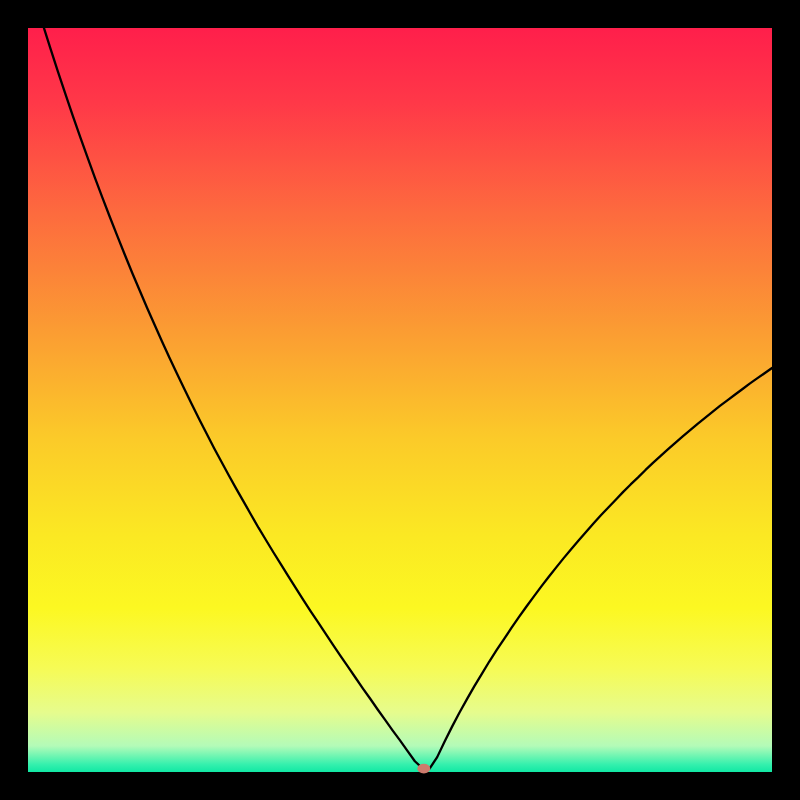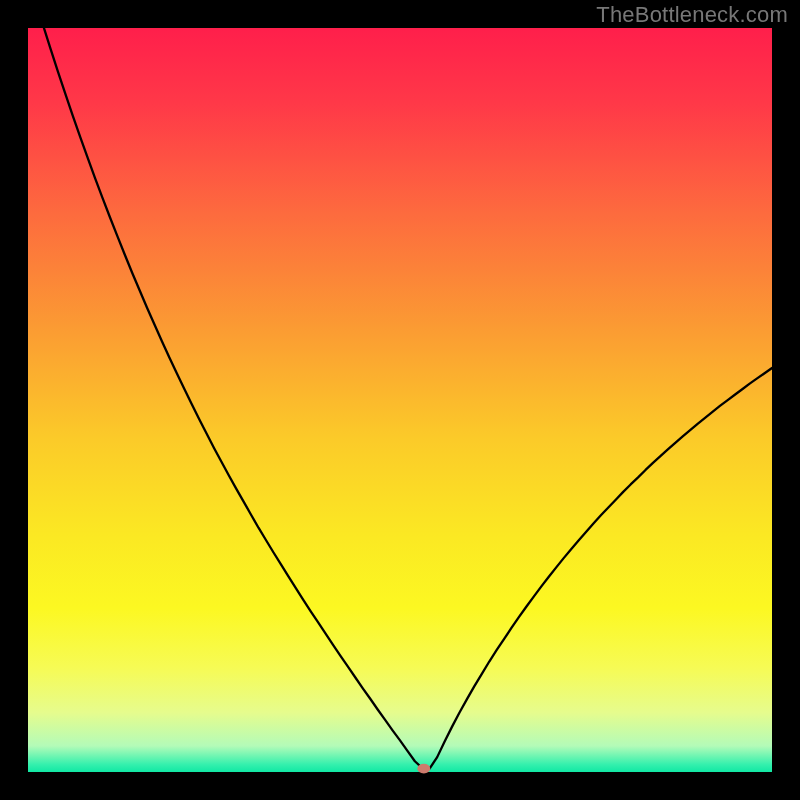--- a/index.html
+++ b/index.html
@@ -27,21 +27,20 @@
     letter-spacing: 0.2px;
     z-index: 10;
   }
   svg {
     display: block;
   }
 </style>
 </head>
 <body>
 <div class="outer">
-  <div class="watermark">TheBottleneck.com</div>
   <svg id="chart-svg" width="800" height="800">
       <defs>
         <linearGradient id="bg-grad" x1="0" y1="0" x2="0" y2="1">
           <stop offset="0%" stop-color="#ff1f4b"></stop>
           <stop offset="10%" stop-color="#ff3848"></stop>
           <stop offset="25%" stop-color="#fd6b3e"></stop>
           <stop offset="40%" stop-color="#fb9a33"></stop>
           <stop offset="55.00000000000001%" stop-color="#fbca29"></stop>
           <stop offset="68%" stop-color="#fbe823"></stop>
           <stop offset="78%" stop-color="#fcf822"></stop>

